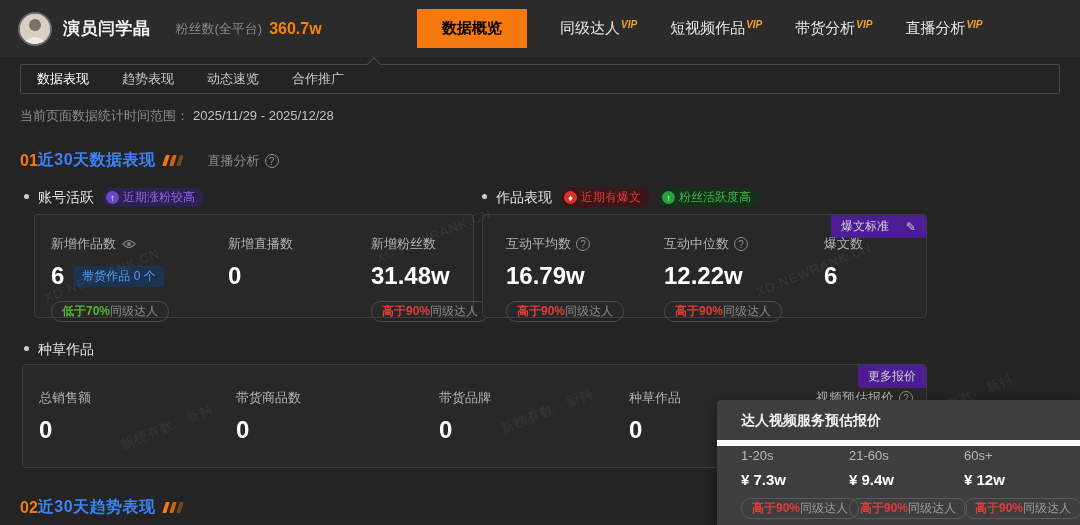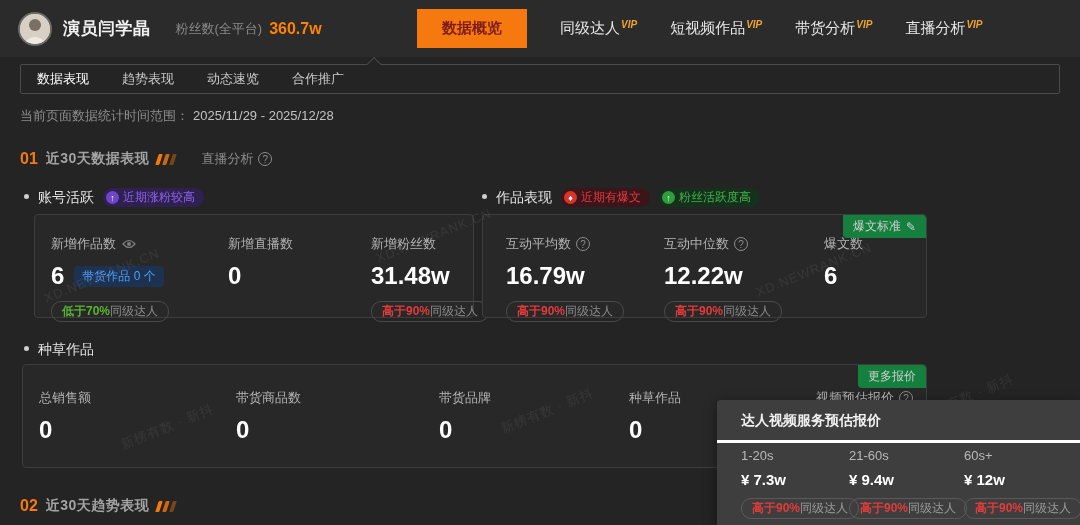--- a/index.html
+++ b/index.html
@@ -9,21 +9,21 @@
 
   
   .hdr { position:absolute; left:0; top:0; width:1080px; height:57px;
          background:#2b2b2b; display:flex; align-items:center; padding-left:18px; }
   .avatar { width:34px; height:34px; border-radius:50%; overflow:hidden;
             border:2px solid #6b6b6b; background:#d8cfc6; flex:0 0 auto; }
   .pname { color:#f2f2f2; font-size:17px; font-weight:bold; margin-left:11px; letter-spacing:.5px; }
   .fanslbl { color:#8a8a8a; font-size:13px; margin-left:25px; }
   .fansval { color:#ff8200; font-size:16px; font-weight:bold; margin-left:7px; }
   .nav { position:absolute; left:417px; top:0; height:57px; display:flex; align-items:center; gap:33px; }
-  .navbtn { background:#f5790f; color:#7f1d1d; font-size:15px; font-weight:bold;
+  .navbtn { background:#f5790f; color:#000000; font-size:15px; font-weight:bold;
             border:none; padding:10px 25px; cursor:pointer; }
   .navitem { color:#e6e6e6; font-size:15px; cursor:pointer; white-space:nowrap; }
   .vip { color:#f0a32f; font-size:10px; font-weight:bold; font-style:italic;
          position:relative; top:-5px; margin-left:1px; }
 
   
   .subnav { position:absolute; left:20px; top:64px; width:1040px; height:30px;
             border:1px solid #4b4b4b; border-radius:2px; display:flex; align-items:center;
             padding-left:16px; gap:33px; background:#242424; }
   .subitem { font-size:13px; color:#c9c9c9; cursor:pointer; }
@@ -32,21 +32,21 @@
            background:#242424; border-left:1px solid #4b4b4b; border-top:1px solid #4b4b4b;
            transform:rotate(45deg); }
 
   
   .daterow { position:absolute; left:20px; top:107px; font-size:13px; color:#8c8c8c; }
   .daterow .dval { color:#c2c2c2; margin-left:4px; }
 
   
   .sechdr { position:absolute; display:flex; align-items:center; }
   .secnum { color:#f5790f; font-size:16px; font-weight:bold; }
-  .sectitle { color:#a3a3a3; font-size:14px; font-weight:bold; margin-left:8px; letter-spacing:.5px; }
+  .sectitle { color:#3b82f6; font-size:16px; font-weight:bold; letter-spacing:.5px; }
   .marks { display:flex; gap:3px; margin-left:8px; }
   .marks i { width:4px; height:11px; background:#f5790f; transform:skewX(-18deg); border-radius:1px; }
   .marks i:nth-child(2){ opacity:.8; } .marks i:nth-child(3){ opacity:.4; }
   .note { color:#8c8c8c; font-size:13px; margin-left:26px; }
   .helpicon { display:inline-block; width:14px; height:14px; border:1px solid #8c8c8c; border-radius:50%;
               color:#8c8c8c; font-size:10px; line-height:13px; text-align:center; margin-left:5px;
               vertical-align:-2px; cursor:pointer; }
   .helpicon::after { content:"?"; }
 
   
@@ -68,30 +68,30 @@
   .stat { position:absolute; }
   .slabel { color:#b3b3b3; font-size:13px; display:flex; align-items:center; }
   .svalue { color:#ffffff; font-size:24px; font-weight:bold; margin-top:9px;
             display:flex; align-items:center; }
   .bluebadge { background:#1d3250; color:#4f9ef8; font-size:12px; border-radius:3px;
                padding:2px 8px; margin-left:10px; font-weight:normal; }
   .pill { display:inline-block; border:1px solid #4a4a4a; border-radius:10px; padding:1px 10px;
           font-size:12px; color:#8a8a8a; margin-top:11px; white-space:nowrap; }
   .hl-green { color:#58b531; font-weight:bold; }
   .hl-red   { color:#e23b3b; font-weight:bold; }
-  .corner { position:absolute; top:0; right:0; background:#15803d; color:#cfcfcf;
+  .corner { position:absolute; top:0; right:0; background:#4c1d95; color:#cfcfcf;
             font-size:12px; padding:3px 10px; border-radius:0 4px 0 4px; cursor:pointer;
-            display:flex; align-items:center; gap:5px; }
+            display:flex; align-items:center; gap:17px; }
   .eye { margin-left:6px; opacity:.75; cursor:pointer; }
 
   
   .popup { position:absolute; left:717px; top:400px; width:363px; height:125px;
            background:#3e3e3e; border-radius:4px 0 0 0; box-shadow:0 4px 14px rgba(0,0,0,.45); z-index:5; }
   .popup .ptitle { color:#f0f0f0; font-size:14px; font-weight:bold; padding:12px 12px 10px 24px;
-                   border-bottom:3px solid #ffffff; }
+                   border-bottom:6px solid #ffffff; }
   .pcol { position:absolute; top:48px; }
   .pdur { color:#b8b8b8; font-size:13px; }
   .pprice { color:#ffffff; font-size:15px; font-weight:bold; margin-top:8px; }
   .popup .pill { border-color:#5a5a5a; color:#9a9a9a; margin-top:10px; }
 
   
   .wm { position:absolute; color:rgba(255,255,255,.07); font-size:13px; letter-spacing:1px;
         transform:rotate(-22deg); white-space:nowrap; z-index:1; pointer-events:none; }
 </style>
 </head>

